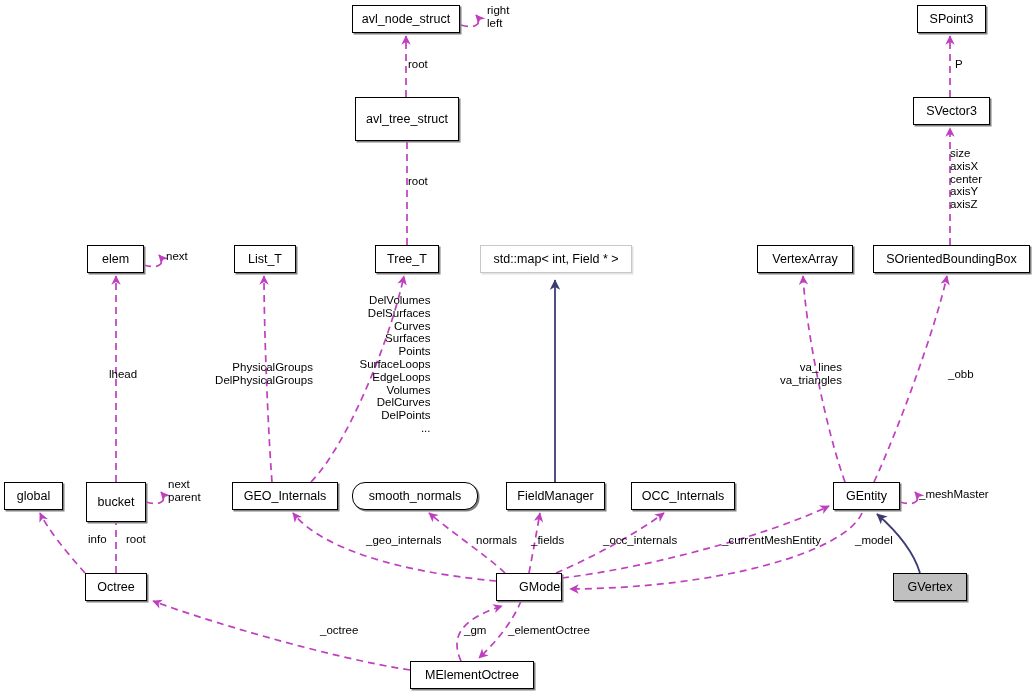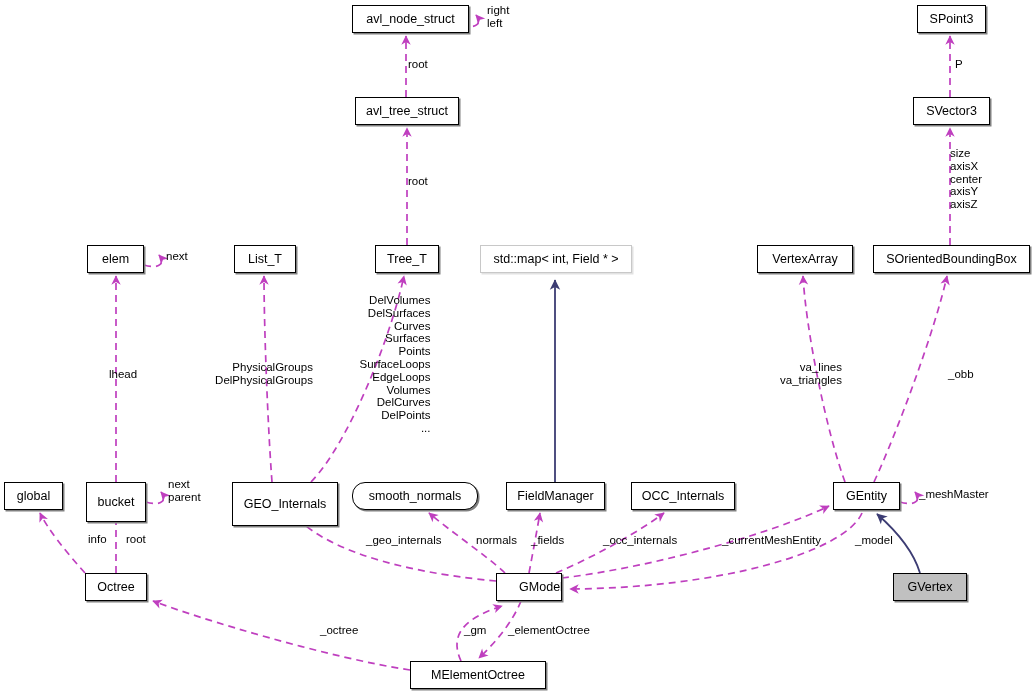--- a/index.html
+++ b/index.html
@@ -125,24 +125,24 @@
 
     <g fill="none" stroke="#3c3c73" stroke-width="1.8" marker-end="url(#ah-inherit)">
 
       <path d="M555,482 L555,280"></path>
 
       <path d="M920,573 C913,550 893,528 877,514"></path>
     </g>
   </svg>
 
   <div id="node-layer">
-      <div class="node" style="left: 352px; top: 5px; width: 117px; height: 28px;">
+      <div class="node" style="left: 352px; top: 5px; width: 108px; height: 28px;">
         <span>avl_node_struct</span>
       </div>
-      <div class="node" style="left: 355px; top: 97px; width: 104px; height: 28px;">
+      <div class="node" style="left: 355px; top: 97px; width: 104px; height: 44px;">
         <span>avl_tree_struct</span>
       </div>
       <div class="node" style="left: 917px; top: 5px; width: 69px; height: 28px;">
         <span>SPoint3</span>
       </div>
       <div class="node" style="left: 913px; top: 97px; width: 77px; height: 28px;">
         <span>SVector3</span>
       </div>
       <div class="node" style="left: 87px; top: 245px; width: 57px; height: 28px;">
         <span>elem</span>
@@ -161,21 +161,21 @@
       </div>
       <div class="node" style="left: 873px; top: 245px; width: 157px; height: 28px;">
         <span>SOrientedBoundingBox</span>
       </div>
       <div class="node" style="left: 4px; top: 482px; width: 59px; height: 28px;">
         <span>global</span>
       </div>
       <div class="node" style="left: 86px; top: 482px; width: 60px; height: 40px;">
         <span>bucket</span>
       </div>
-      <div class="node" style="left: 232px; top: 482px; width: 106px; height: 44px;">
+      <div class="node" style="left: 232px; top: 482px; width: 106px; height: 28px;">
         <span>GEO_Internals</span>
       </div>
       <div class="node" style="left: 352px; top: 482px; width: 126px; height: 28px; border-radius: 13px;">
         <span>smooth_normals</span>
       </div>
       <div class="node" style="left: 506px; top: 482px; width: 99px; height: 28px;">
         <span>FieldManager</span>
       </div>
       <div class="node" style="left: 631px; top: 482px; width: 104px; height: 28px;">
         <span>OCC_Internals</span>
@@ -185,21 +185,21 @@
       </div>
       <div class="node" style="left: 85px; top: 573px; width: 62px; height: 28px;">
         <span>Octree</span>
       </div>
       <div class="node" style="left: 496px; top: 573px; width: 66px; height: 28px; padding-left: 24px;">
         <span>GModel</span>
       </div>
       <div class="node highlight" style="left: 893px; top: 573px; width: 74px; height: 28px;">
         <span>GVertex</span>
       </div>
-      <div class="node" style="left: 410px; top: 661px; width: 136px; height: 28px;">
+      <div class="node" style="left: 410px; top: 661px; width: 124px; height: 28px;">
         <span>MElementOctree</span>
       </div>
     </div>
   <div id="label-layer">
       <div class="edge-label lft" style="left: 487px; top: 4px;">right
 left</div>
       <div class="edge-label lft" style="left: 408px; top: 58px;">root</div>
       <div class="edge-label lft" style="left: 955px; top: 58px;">P</div>
       <div class="edge-label lft" style="left: 408px; top: 175px;">root</div>
       <div class="edge-label lft" style="left: 950px; top: 147px;">size

